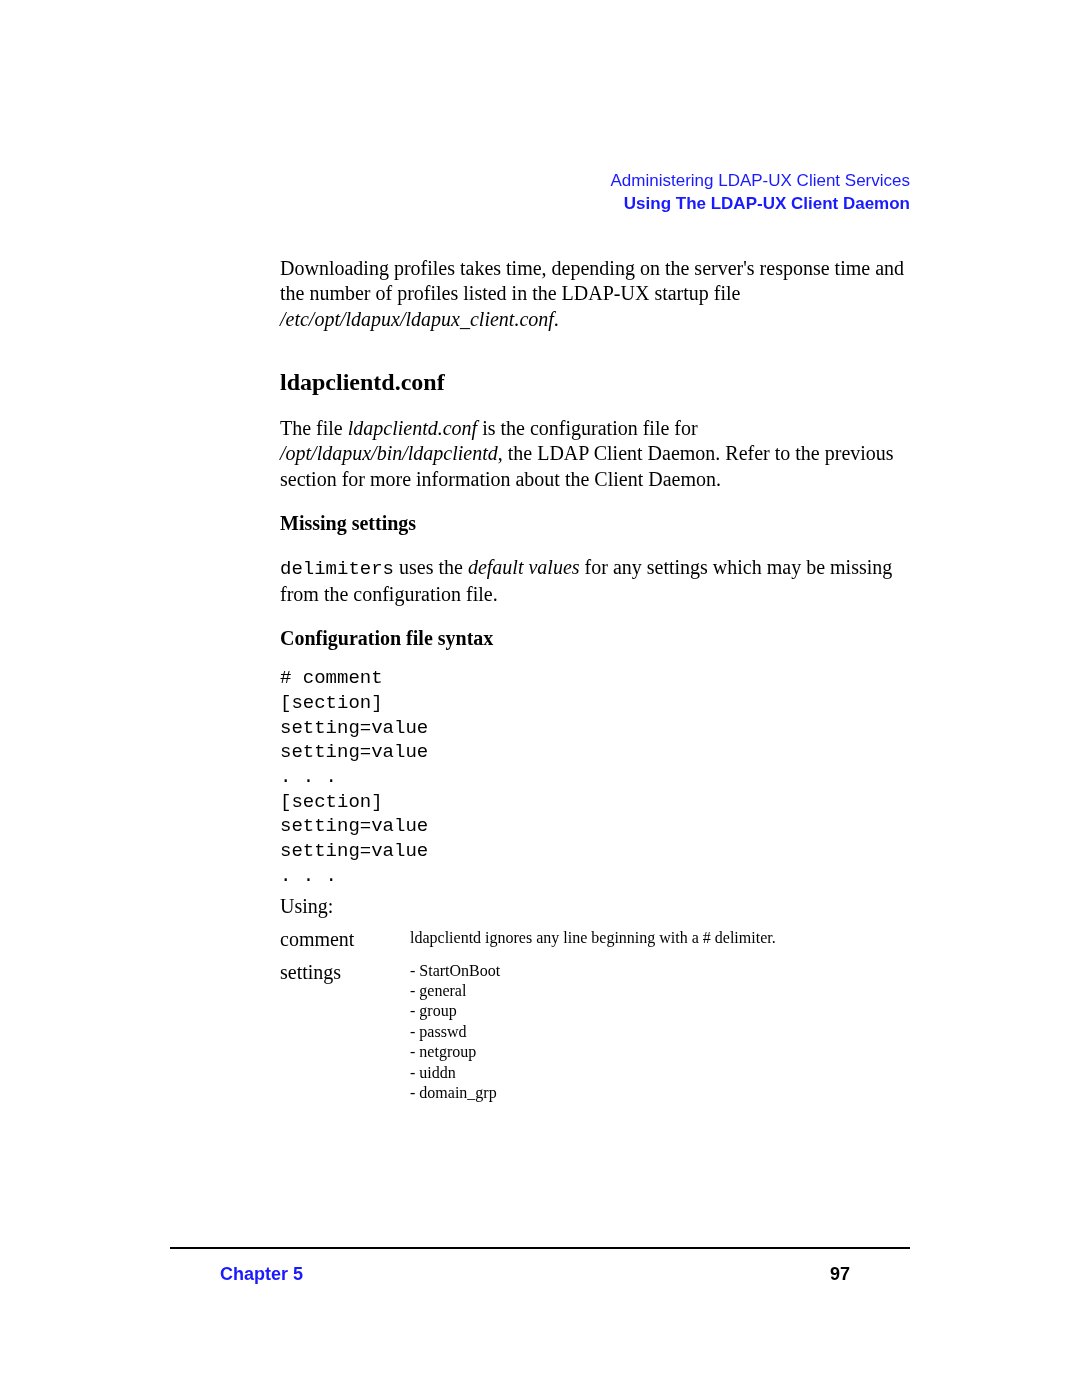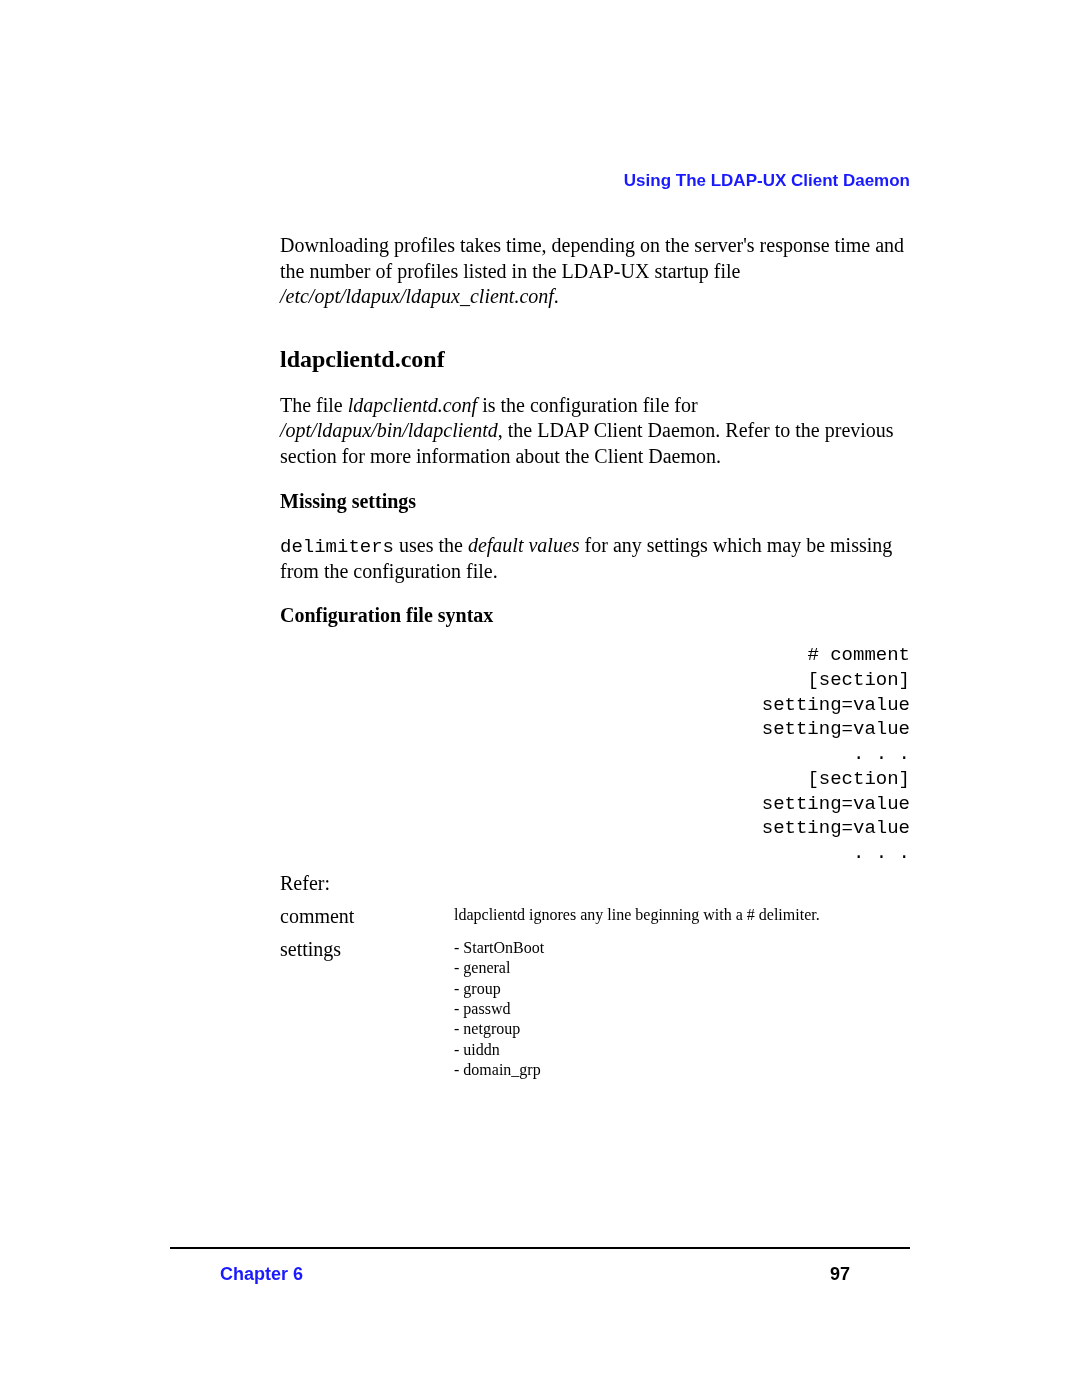--- a/index.html
+++ b/index.html
@@ -53,32 +53,30 @@
   .mono {
     font-family: "Courier New", Courier, monospace;
     font-size: 19px;
   }
   .codeblock {
     font-family: "Courier New", Courier, monospace;
     font-size: 19px;
     line-height: 1.3;
     white-space: pre;
     margin: 16px 0 4px 0;
-    text-align: right;
   }
   .where {
     font-size: 20px;
     margin-top: 6px;
     margin-bottom: 10px;
   }
   .defrow {
     display: flex;
     align-items: flex-start;
     margin-bottom: 10px;
-    gap: 44px;
   }
   .dterm {
     width: 130px;
     flex-shrink: 0;
     font-size: 20px;
   }
   .ddef {
     flex: 1;
     font-size: 16px;
     line-height: 1.28;
@@ -108,20 +106,21 @@
   .footer .pagenum {
     color: #000000;
   }
 </style>
 </head>
 <body>
 
 <div class="page">
 
   <div class="header">
+    <div class="line1">Administering LDAP-UX Client Services</div>
     <div class="line2">Using The LDAP-UX Client Daemon</div>
   </div>
 
   <p class="bodytext">
     <span>Downloading profiles takes time, depending on the server's response time and the number of profiles listed in the LDAP-UX startup file </span><span class="italic">/etc/opt/ldapux/ldapux_client.conf</span><span>.</span>
   </p>
 
   <div class="h2">ldapclientd.conf</div>
 
   <p class="bodytext">
@@ -139,21 +138,21 @@
   <div class="codeblock"># comment
 [section]
 setting=value
 setting=value
 . . .
 [section]
 setting=value
 setting=value
 . . .</div>
 
-  <div class="where">Refer:</div>
+  <div class="where">Using:</div>
 
   <div id="defs">
       <div class="defrow">
         <div class="dterm">comment</div>
         <div class="ddef">
           <span class="ddef-line">ldapclientd ignores any line beginning with a # delimiter.</span>
         </div>
       </div>
       <div class="defrow">
         <div class="dterm">settings</div>
@@ -166,15 +165,15 @@
           <span class="ddef-line">- uiddn</span>
           <span class="ddef-line">- domain_grp</span>
         </div>
       </div>
     </div>
 
 </div>
 
 <div class="footer-rule"></div>
 <div class="footer">
-  <span>Chapter 6</span>
+  <span>Chapter 5</span>
   <span class="pagenum">97</span>
 </div>
 
 </body></html>

